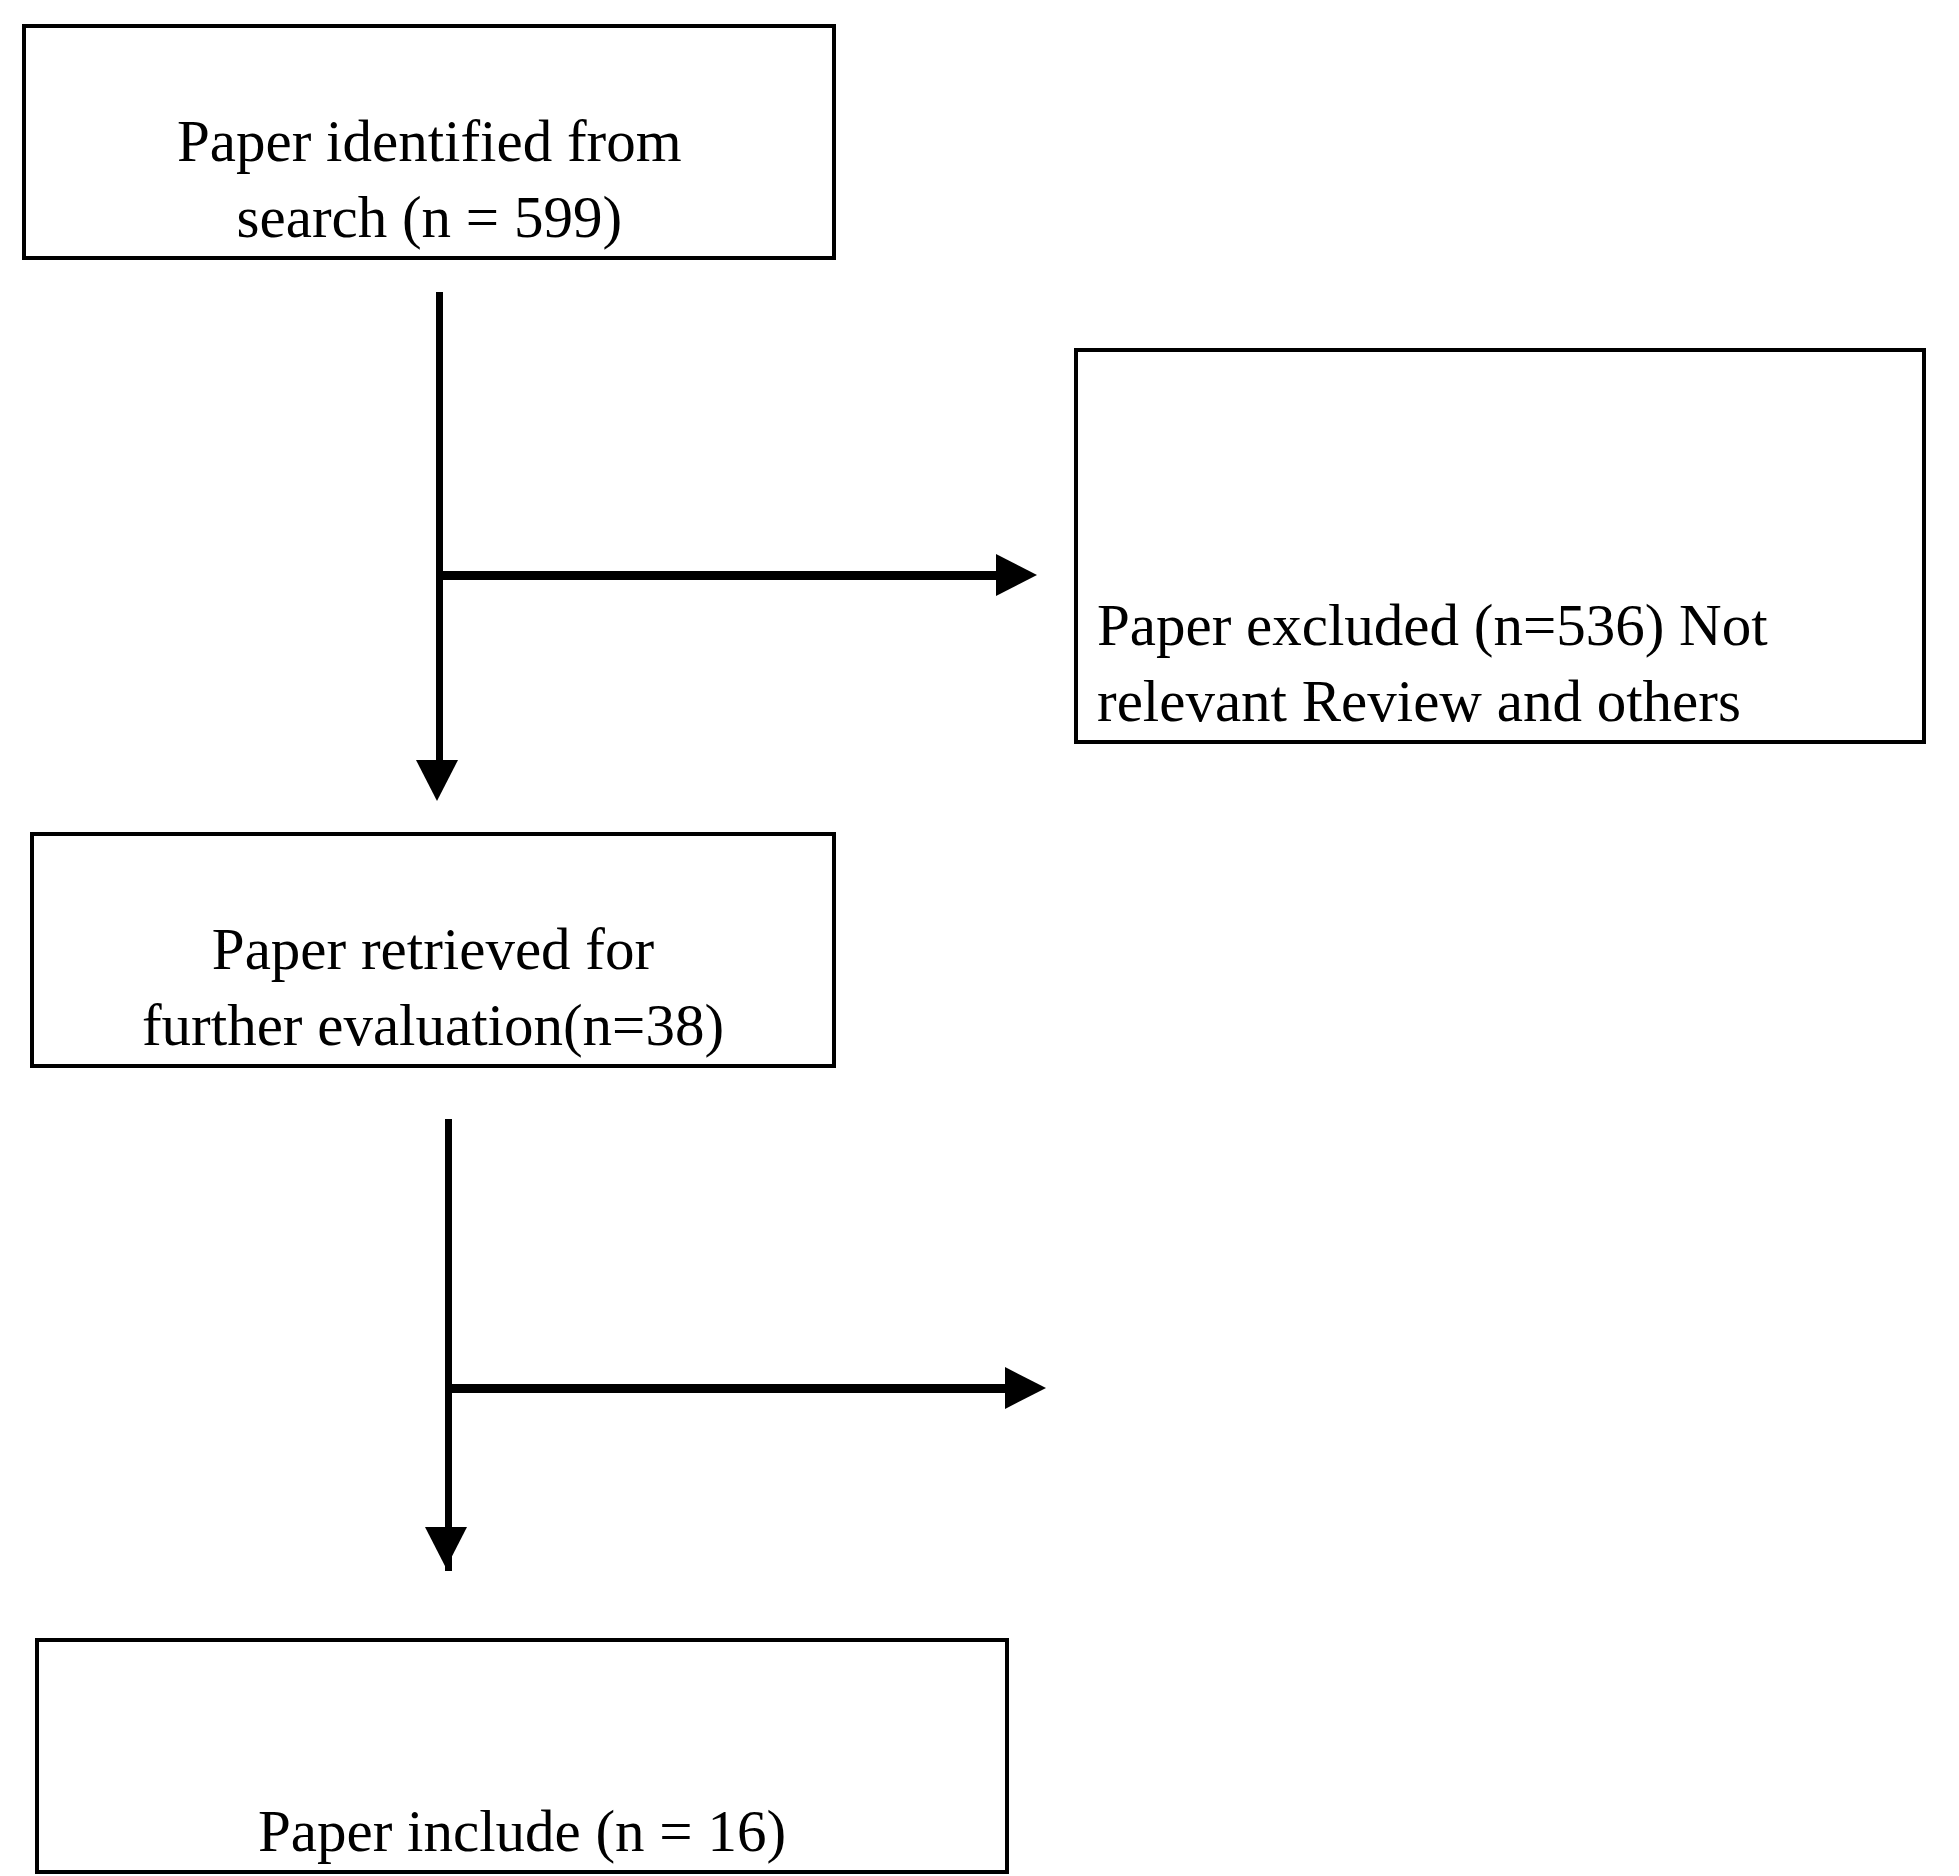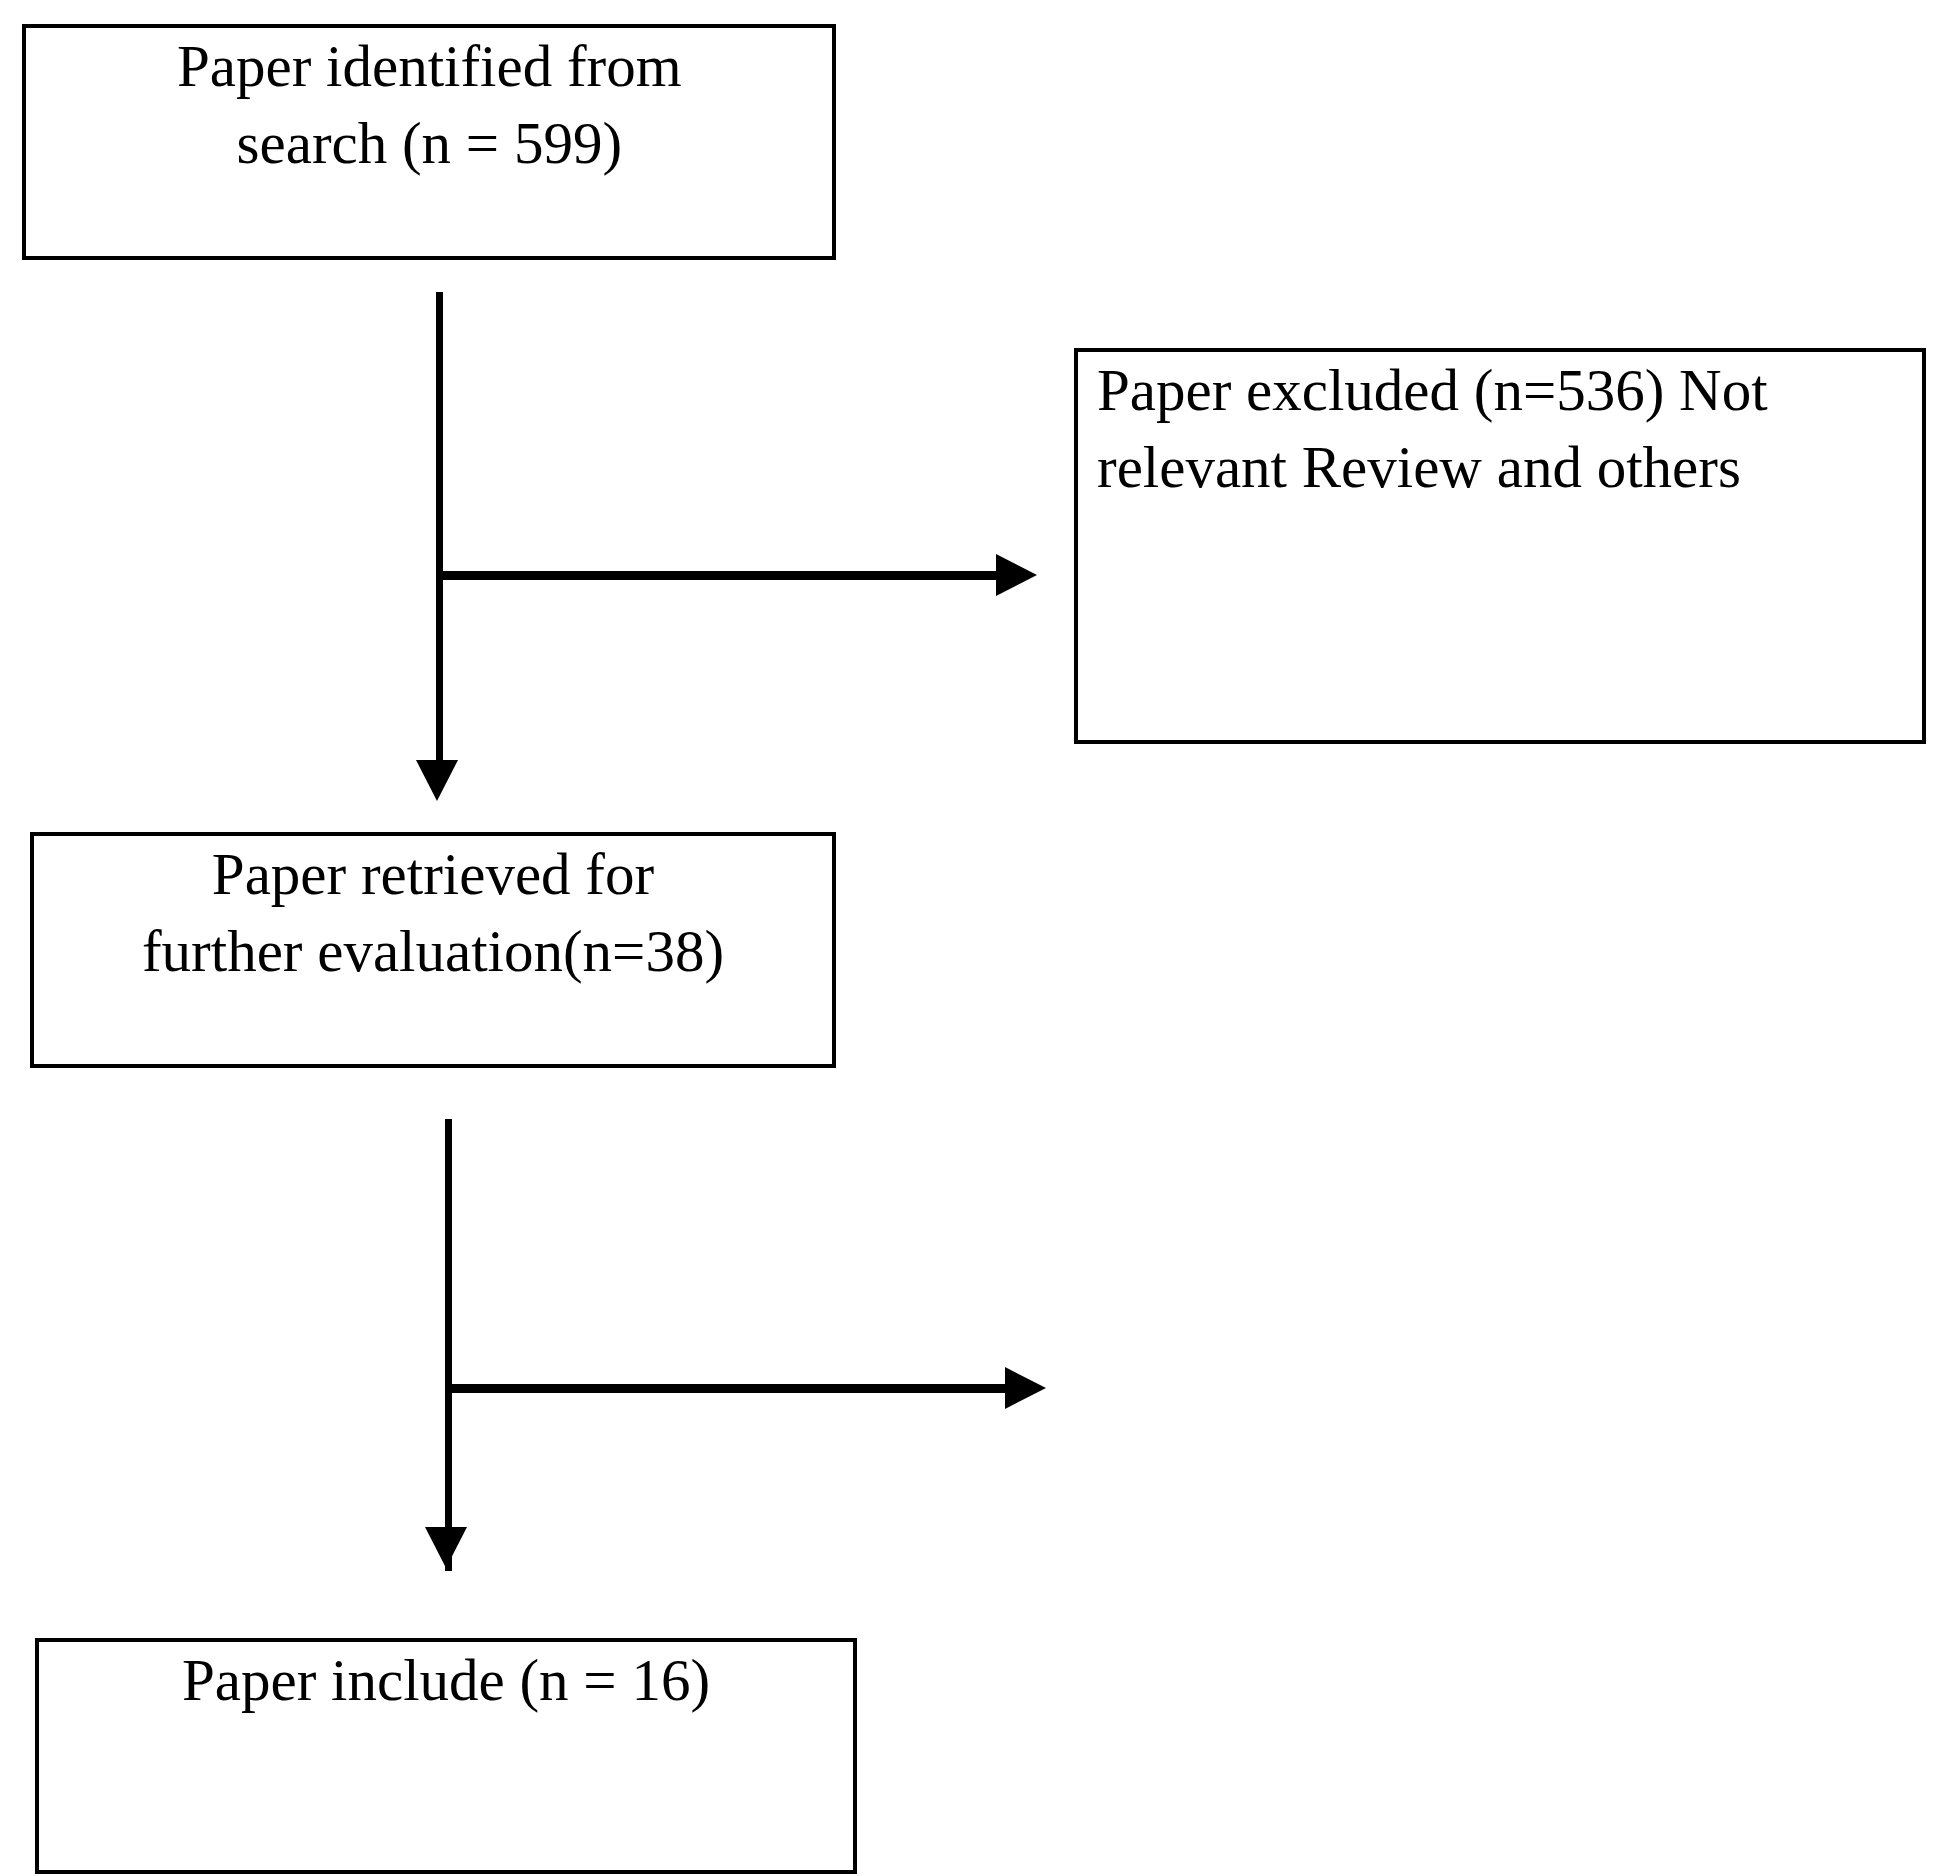--- a/index.html
+++ b/index.html
@@ -16,39 +16,39 @@
     overflow: hidden;
     font-family: "Liberation Serif", "DejaVu Serif", serif;
     color: #000000;
   }
   .flow-box {
     position: absolute;
     box-sizing: border-box;
     border: 4.8px solid #000000;
     background: #ffffff;
     display: flex;
-    align-items: flex-start;
+    align-items: flex-end;
     justify-content: center;
   }
   .flow-box .box-text {
     font-size: 59px;
     line-height: 1.30;
     color: #000000;
     white-space: pre-line;
     padding: 0 19px;
   }
   .flow-box.align-center .box-text { text-align: center; }
   .flow-box.align-left   .box-text { text-align: left; width: 100%; }
 
   
   #box-identified   { left: 22.3px;   top: 24px;   width: 814px; height: 236px; }
   #box-excluded-1   { left: 1074px; top: 348px;  width: 852px; height: 396px; }
   #box-retrieved    { left: 30px;   top: 832px; width: 806px; height: 236px; }
   #box-excluded-2   { left: 1081px; top: 1150px; width: 848px; height: 426px; }
-  #box-included     { left: 35px;   top: 1638px; width: 822px; height: 236px; }
+  #box-included     { left: 35px;   top: 1638px; width: 974px; height: 236px; }
 
   
   .v-shaft {
     position: absolute;
     width: 7.2px;
     background: #000000;
   }
   .h-shaft {
     position: absolute;
     height: 8.8px;

